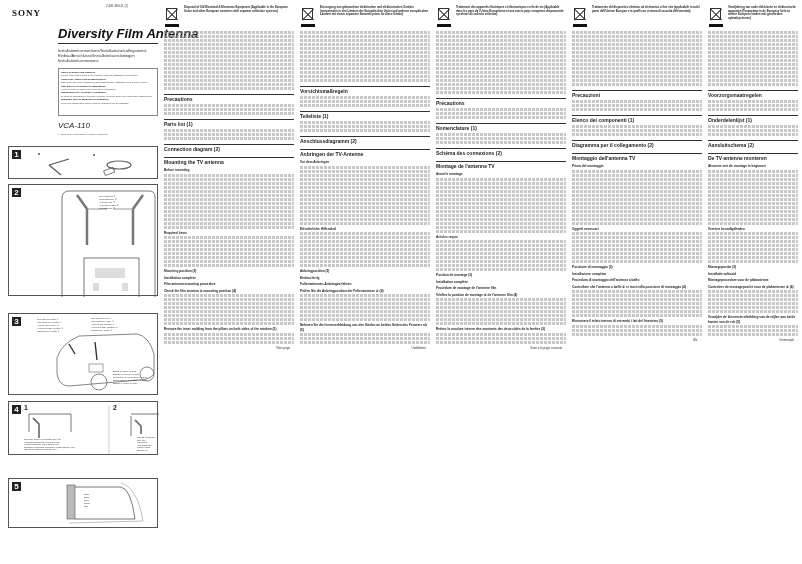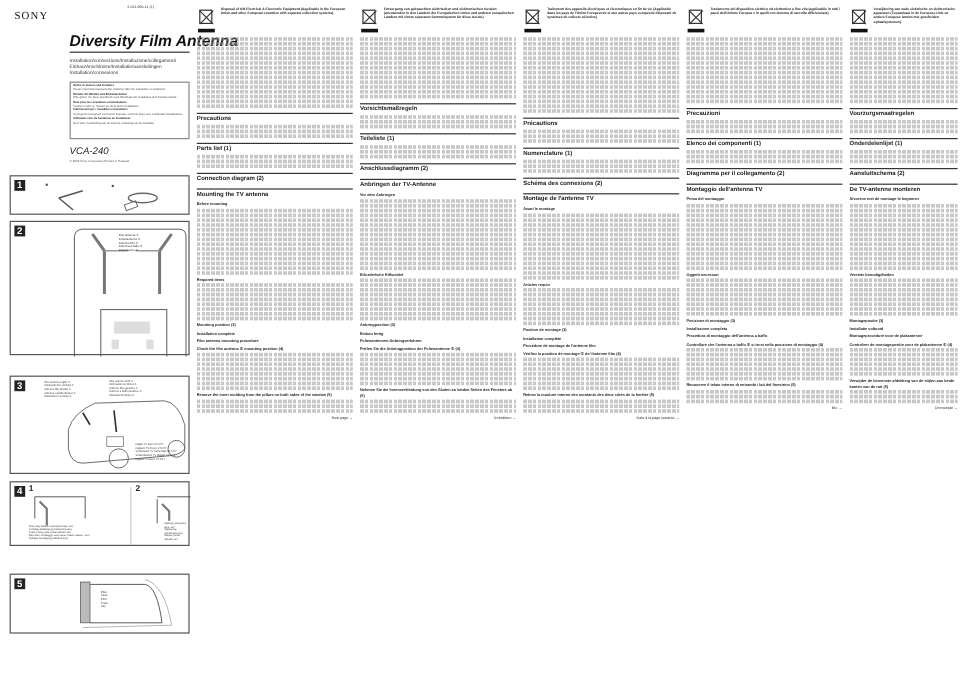--- a/index.html
+++ b/index.html
@@ -1,18 +1,18 @@
 <!DOCTYPE html>
 <html><head>
 <meta charset="utf-8">
 <style>
 *{box-sizing:border-box;margin:0;padding:0}
 body{width:802px;height:564px;background:#fff;font-family:"Liberation Serif",serif;color:#222;position:relative;overflow:hidden}
 .abs{position:absolute}
-.sony{left:12px;top:8px;font-family:"Liberation Serif",serif;font-weight:normal;font-size:9px;letter-spacing:1px;color:#111}
+.sony{left:12px;top:8px;font-family:"Liberation Serif",serif;font-weight:bold;font-size:9px;letter-spacing:1px;color:#111}
 .docnum{left:106px;top:4px;font-size:3px;color:#333;font-family:"Liberation Sans",sans-serif}
 .title{left:58px;top:26px;width:100px;font-family:"Liberation Sans",sans-serif;font-weight:bold;font-style:italic;font-size:13px;color:#111;white-space:nowrap;border-bottom:1.5px solid #333;padding-bottom:2px}
 .subtitle{left:58px;top:48px;width:100px;font-family:"Liberation Sans",sans-serif;font-size:4px;line-height:5px;color:#333}
 .notice{left:58px;top:68px;width:100px;height:48px;border:0.8px solid #888;padding:2px;font-family:"Liberation Sans",sans-serif;font-size:2.3px;line-height:3.4px;color:#444}
 .notice b{font-weight:bold;display:block;color:#222}
 .model{left:58px;top:121px;font-family:"Liberation Sans",sans-serif;font-style:italic;font-size:8px;color:#222}
 .copy{left:58px;top:133px;font-size:2.5px;color:#555;font-family:"Liberation Sans",sans-serif}
 .fig{border:0.8px solid #555;background:#fff}
 .fignum{position:absolute;left:3px;top:3px;width:9px;height:9px;background:#222;color:#fff;font-family:"Liberation Sans",sans-serif;font-weight:bold;font-size:8px;line-height:9px;text-align:center}
 .col{font-size:2.6px;line-height:3.6px;color:#555}
@@ -40,21 +40,21 @@
   <div>Einbau/Anschlüsse/Installatie/aansluitingen</div>
   <div>Installation/connexions</div>
 </div>
 <div class="abs notice">
   <b>Notice to dealers and installers</b><span>Please return this manual to the customer after the installation is completed.</span>
   <b>Hinweis für Händler und Einbautechniker</b><span>Bitte geben Sie diese Handbuch nach Abschluss der Installation dem Kunden zurück.</span>
   <b>Note pour les revendeurs et installateurs</b><span>Veuillez rendre ce manuel au client après l'installation.</span>
   <b>Informazioni per i rivenditori e installatori</b><span>Si prega di consegnare il presente manuale al cliente dopo aver completato l'installazione.</span>
   <b>Informatie voor de handelaar en installateur</b><span>Geef deze handleiding aan de klant na voltooiing van de installatie.</span>
 </div>
-<div class="abs model">VCA-240</div>
+<div class="abs model">VCA-110</div>
 <div class="abs copy">© 2005 Sony Corporation   Printed in Thailand</div>
 
 <div class="abs fig" style="left:8px;top:146px;width:150px;height:33px">
   <div class="fignum">1</div>
   <svg width="150" height="33">
     <path d="M40 18 L60 12 M40 18 L52 28" stroke="#555" stroke-width="1.2" fill="none"></path>
     <circle cx="30" cy="7" r="1" fill="#555"></circle>
     <circle cx="85" cy="8" r="1" fill="#555"></circle>
     <ellipse cx="110" cy="18" rx="12" ry="4" fill="none" stroke="#666" stroke-width="1.2"></ellipse>
     <rect x="95" y="22" width="10" height="5" fill="none" stroke="#666" stroke-width="0.8" transform="rotate(-20 100 24)"></rect>

